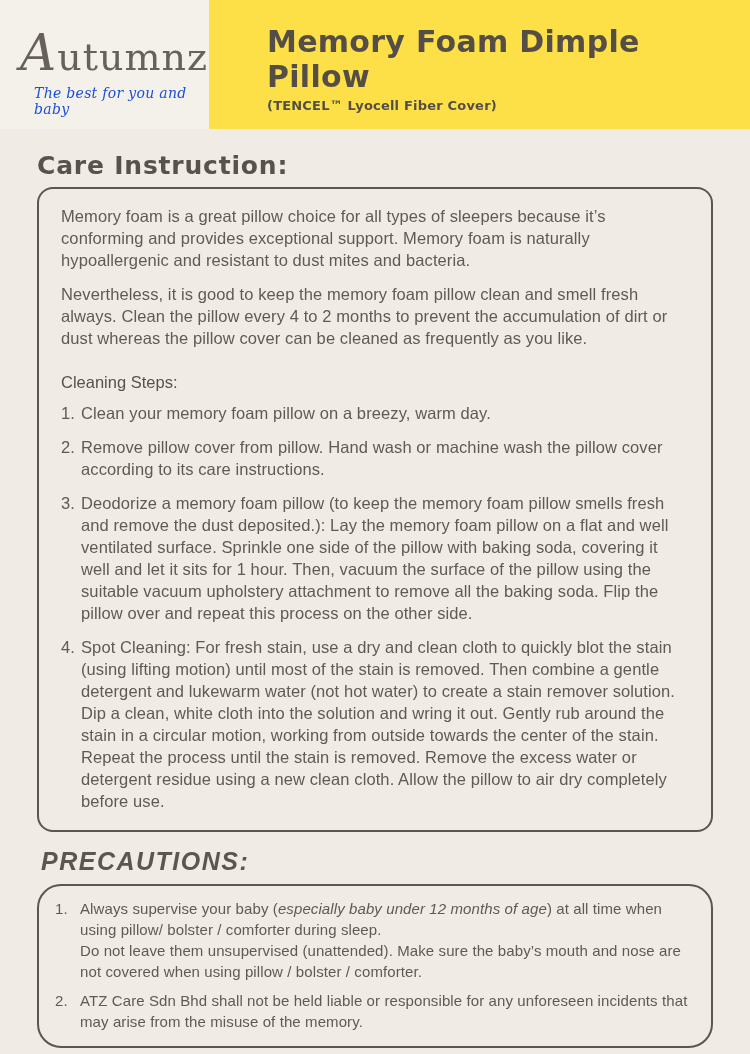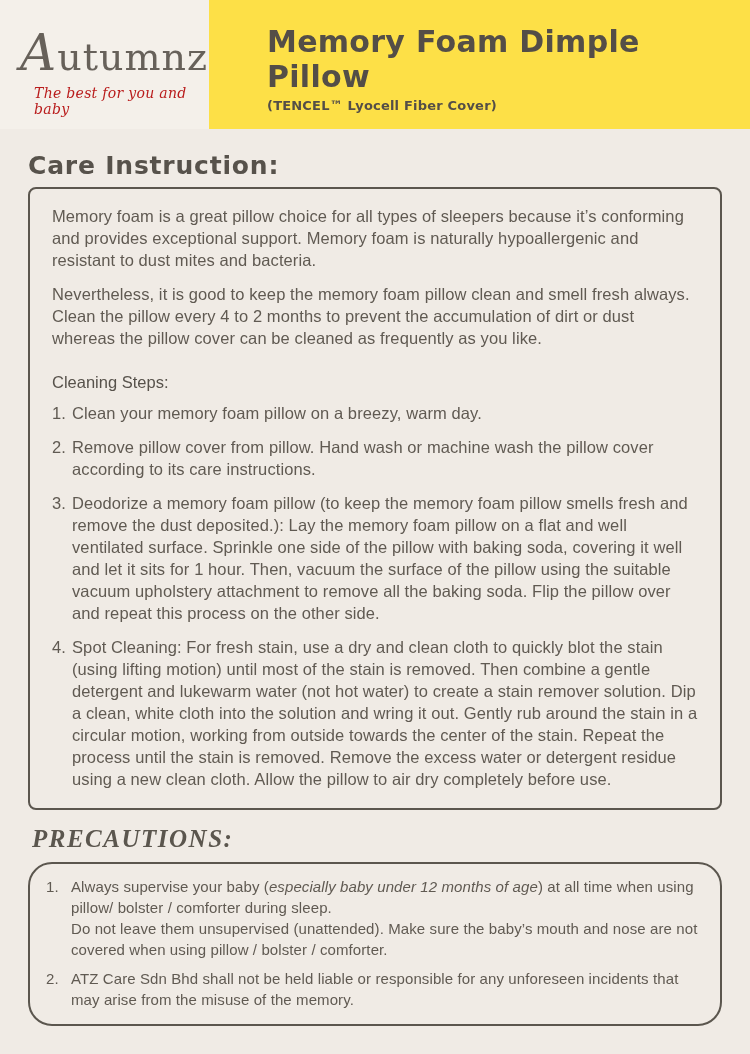--- a/index.html
+++ b/index.html
@@ -24,21 +24,21 @@
     font-size:38px; line-height:1.15;
     color:#67615a;
     letter-spacing:1px;
   }
   .brand::first-letter { font-style:italic; font-size:1.32em; }
   .tm-mark { font-size:10px; letter-spacing:0; vertical-align:baseline; }
   .tagline {
     font-family:"DejaVu Serif","Liberation Serif",serif;
     font-style:italic;
     font-size:14px;
-    color:#b91c1c;
+    color:#1d4ed8;
     margin:3px 0 0 14px;
     letter-spacing:0.3px;
   }
   .band {
     flex:1;
     background:#fde047;
     padding:24px 0 0 58px;
   }
   .product-title {
     font-family:"DejaVu Sans","Liberation Sans",sans-serif;
@@ -48,33 +48,33 @@
   }
   .product-subtitle {
     font-family:"DejaVu Sans","Liberation Sans",sans-serif;
     font-size:13px; font-weight:bold;
     color:#544e47;
     margin-top:4px;
     letter-spacing:0.2px;
   }
 
   
-  .main { padding:0 28px; }
+  .main { padding:0 37px; }
   .care-heading {
     margin-top:22px;
     font-family:"DejaVu Sans","Liberation Sans",sans-serif;
     font-size:25px; font-weight:bold;
     color:#57524b;
     letter-spacing:0.8px;
     line-height:30px;
   }
   .care-box {
     margin-top:6px;
     border:2px solid #5b564e;
-    border-radius:8px;
+    border-radius:16px;
     padding:16px 20px 18px 22px;
   }
   .para {
     font-size:16.5px; line-height:22px;
     letter-spacing:0.1px;
     margin-bottom:12px;
   }
   .para:last-of-type { margin-bottom:0; }
   .steps-heading {
     font-size:16.5px; font-weight:normal;
@@ -87,21 +87,21 @@
     letter-spacing:0.1px;
     margin-bottom:12px;
   }
   .step:last-child { margin-bottom:0; }
   .step-num { width:20px; flex:none; }
   .step-text { flex:1; }
 
   
   .precautions-heading {
     margin:14px 0 0 4px;
-    font-family:Liberation Serif, serif;
+    font-family:Liberation Sans, sans-serif;
     font-size:25px; font-weight:bold; font-style:italic;
     color:#5b564e;
     letter-spacing:1.5px;
     line-height:30px;
   }
   .prec-box {
     margin-top:8px;
     border:2px solid #5b564e;
     border-radius:24px;
     padding:12px 20px 14px 16px;

